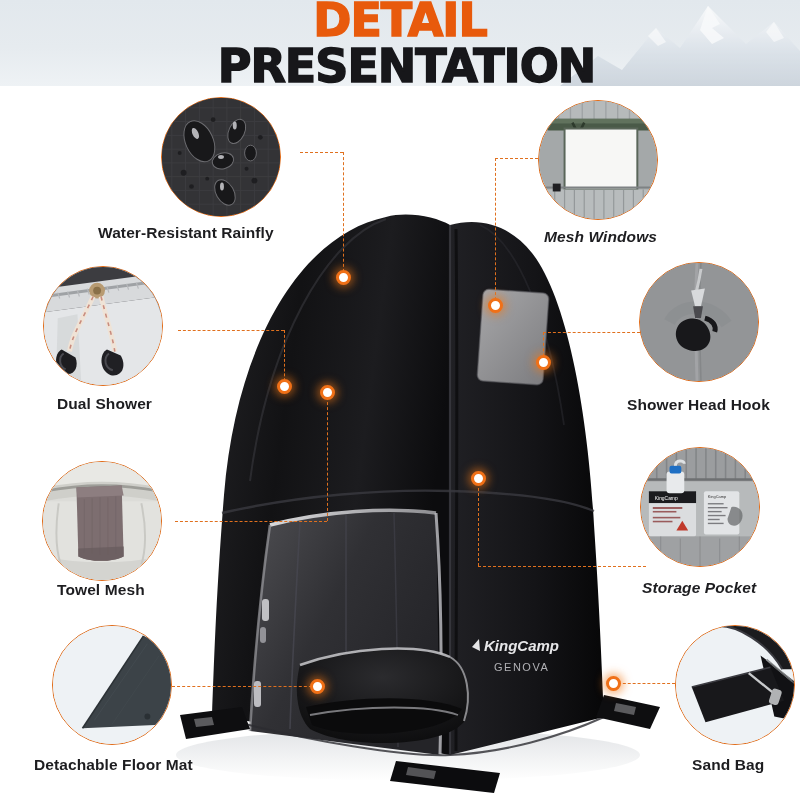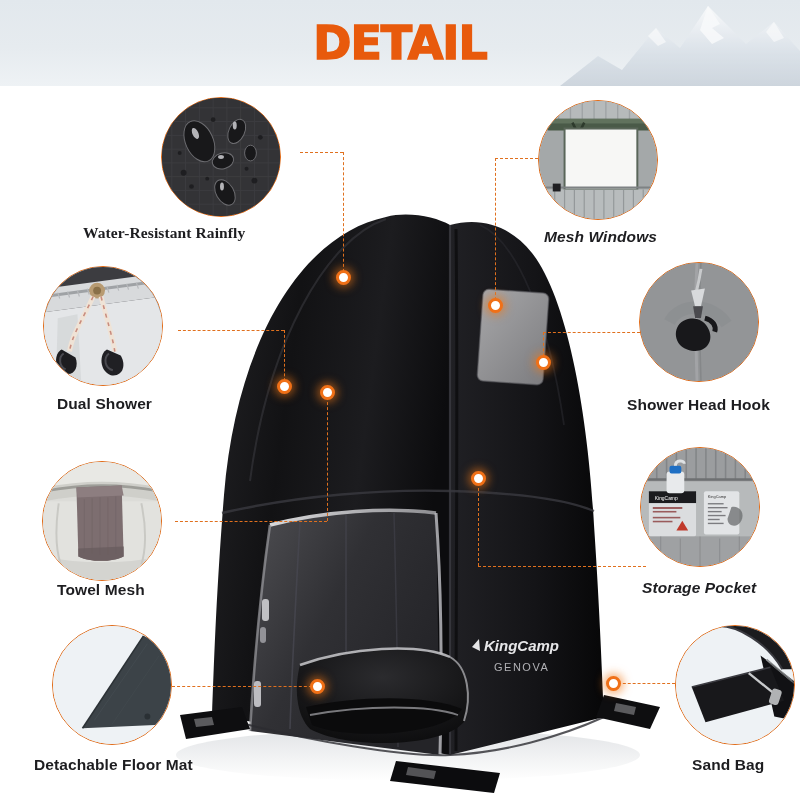--- a/index.html
+++ b/index.html
@@ -72,20 +72,21 @@
           <stop offset="100%" stop-color="#c3ccd6"></stop>
         </linearGradient>
       </defs>
       <path d="M0 86 L38 56 L62 70 L96 28 L120 48 L148 6 L186 44 L214 22 L250 62 L250 86 Z" fill="url(#mtnG)"></path>
       <path d="M148 6 L160 24 L152 28 L164 38 L152 44 L140 30 Z" fill="#ffffff" opacity=".85"></path>
       <path d="M96 28 L106 42 L98 46 L88 36 Z" fill="#ffffff" opacity=".7"></path>
       <path d="M214 22 L224 38 L214 42 L206 32 Z" fill="#ffffff" opacity=".7"></path>
     </svg>
     <div class="hdr-title">
       <span class="t-orange">DETAIL</span>
+      <span class="t-black">PRESENTATION</span>
     </div>
   </div>
 
   <svg class="tent" viewBox="0 0 520 600">
     <defs>
       <linearGradient id="canopyG" x1="0" y1="0" x2="1" y2="0.3">
         <stop offset="0%" stop-color="#232326"></stop>
         <stop offset="38%" stop-color="#121214"></stop>
         <stop offset="70%" stop-color="#1c1c1f"></stop>
         <stop offset="100%" stop-color="#0c0c0e"></stop>
@@ -240,21 +241,21 @@
           <circle cx="30" cy="90" r="2.4"></circle>
         <circle cx="46" cy="82" r="2"></circle>
           <circle cx="94" cy="84" r="3"></circle>
         <circle cx="100" cy="40" r="2.4"></circle>
           <circle cx="18" cy="56" r="2"></circle>
         <circle cx="86" cy="72" r="2"></circle>
           <circle cx="52" cy="22" r="2.4"></circle>
       </g>
     </svg>
   </div>
-  <div class="clabel" style="left:83px;top:224px;font-family:Liberation Serif, serif;">Water-Resistant Rainfly</div>
+  <div class="clabel" style="left:98px;top:224px;">Water-Resistant Rainfly</div>
 
   <div class="thumb" style="left:43px;top:266px;width:120px;height:120px;">
     <svg class="inner" viewBox="0 0 120 120">
       <rect width="120" height="120" fill="#cfd1d3"></rect>
       <path d="M0 0 H120 V46 H0 Z" fill="#3c3c40"></path>
       <path d="M0 22 L120 6 L120 30 L0 46 Z" fill="#d8dadc"></path>
       <path d="M0 30 L120 14" stroke="#9fa2a5" stroke-width="3" fill="none"></path>
       <g stroke="#b6b8bb" stroke-width="1.2">
         <path d="M4 28 L6 34 M14 26 L16 32 M24 25 L26 31 M34 24 L36 30 M44 22 L46 28
                  M54 21 L56 27 M64 20 L66 26 M74 18 L76 24 M84 17 L86 23 M94 16 L96 22

